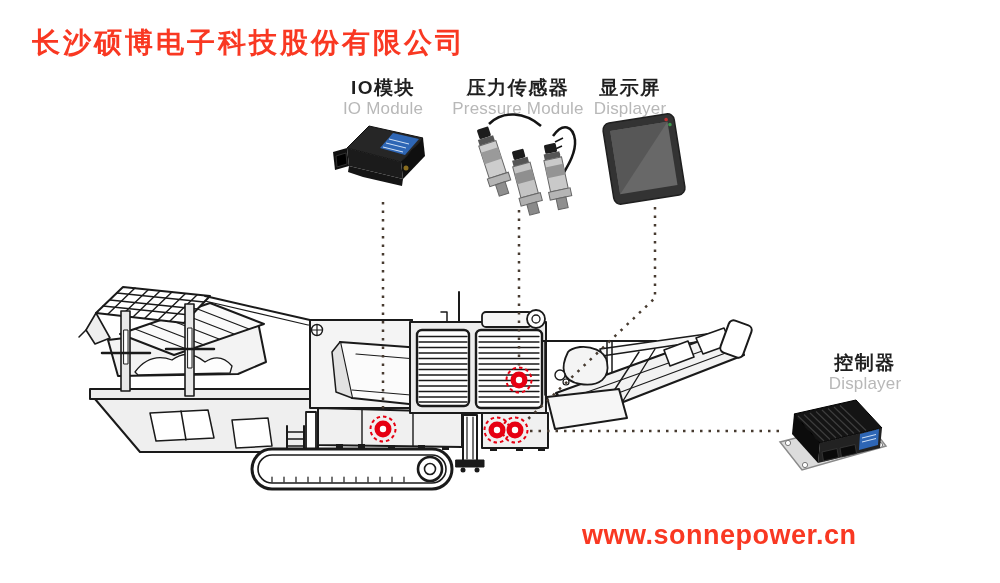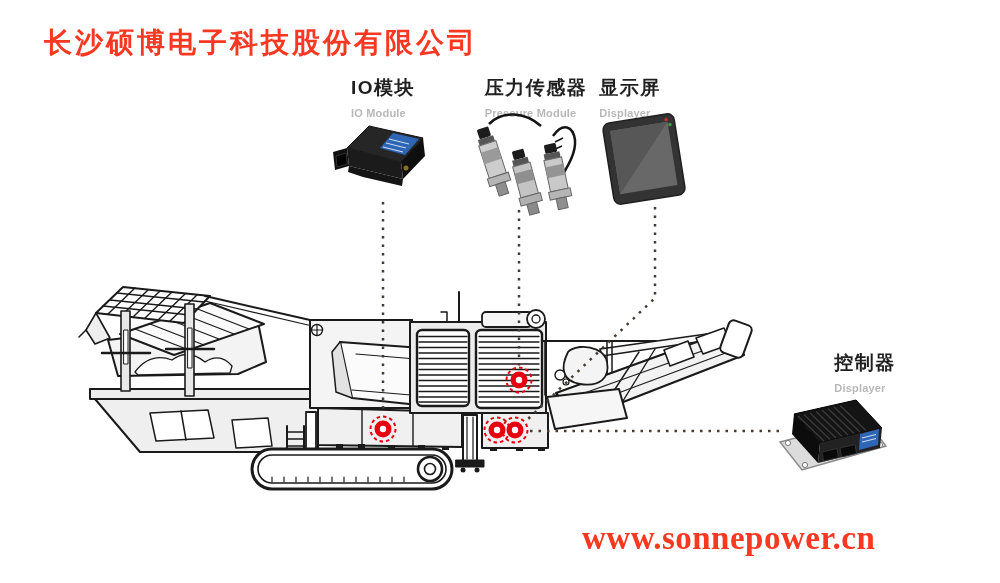--- a/index.html
+++ b/index.html
@@ -1,44 +1,44 @@
 <!DOCTYPE html>
 <html><head>
 <meta charset="utf-8">
 <style>
   html,body{margin:0;padding:0;background:#fff;}
   .canvas{
     position:relative;width:1000px;height:583px;background:#ffffff;overflow:hidden;
     font-family:"Liberation Sans","DejaVu Sans",sans-serif;
   }
   .company-title{
-    position:absolute;left:44px;top:24px;
+    position:absolute;left:32px;top:24px;
     font-size:28px;font-weight:700;letter-spacing:3px;color:#f93822;white-space:nowrap;
   }
   .website-url{
     position:absolute;left:582px;top:520px;
-    font-size:33px;font-weight:600;letter-spacing:.5px;color:#f93822;white-space:nowrap;font-family:Liberation Serif, serif;
+    font-size:27px;font-weight:600;letter-spacing:.5px;color:#f93822;white-space:nowrap;
   }
-  .comp-label{position:absolute;transform:translateX(-50%);text-align:left;white-space:nowrap;line-height:1.15;}
+  .comp-label{position:absolute;transform:translateX(-50%);text-align:center;white-space:nowrap;line-height:1.15;}
   .comp-label .zh{font-size:19px;font-weight:700;color:#1f1f1f;letter-spacing:1.5px;}
-  .comp-label .en{font-size:11px;font-weight:700;color:#b8b8b8;letter-spacing:.2px;margin-top:8px;}
+  .comp-label .en{font-size:17px;font-weight:400;color:#b8b8b8;letter-spacing:.2px;}
   svg{position:absolute;left:0;top:0;}
 </style>
 </head>
 <body>
 
 <div class="canvas">
 
   <div class="company-title">长沙硕博电子科技股份有限公司</div>
 
   <div class="comp-label" style="left:383px;top:77px;">
     <div class="zh">IO模块</div>
     <div class="en">IO Module</div>
   </div>
-  <div class="comp-label" style="left:536px;top:77px;">
+  <div class="comp-label" style="left:518px;top:77px;">
     <div class="zh">压力传感器</div>
     <div class="en">Pressure Module</div>
   </div>
   <div class="comp-label" style="left:630px;top:77px;">
     <div class="zh">显示屏</div>
     <div class="en">Displayer</div>
   </div>
   <div class="comp-label" style="left:865px;top:352px;">
     <div class="zh">控制器</div>
     <div class="en">Displayer</div>

